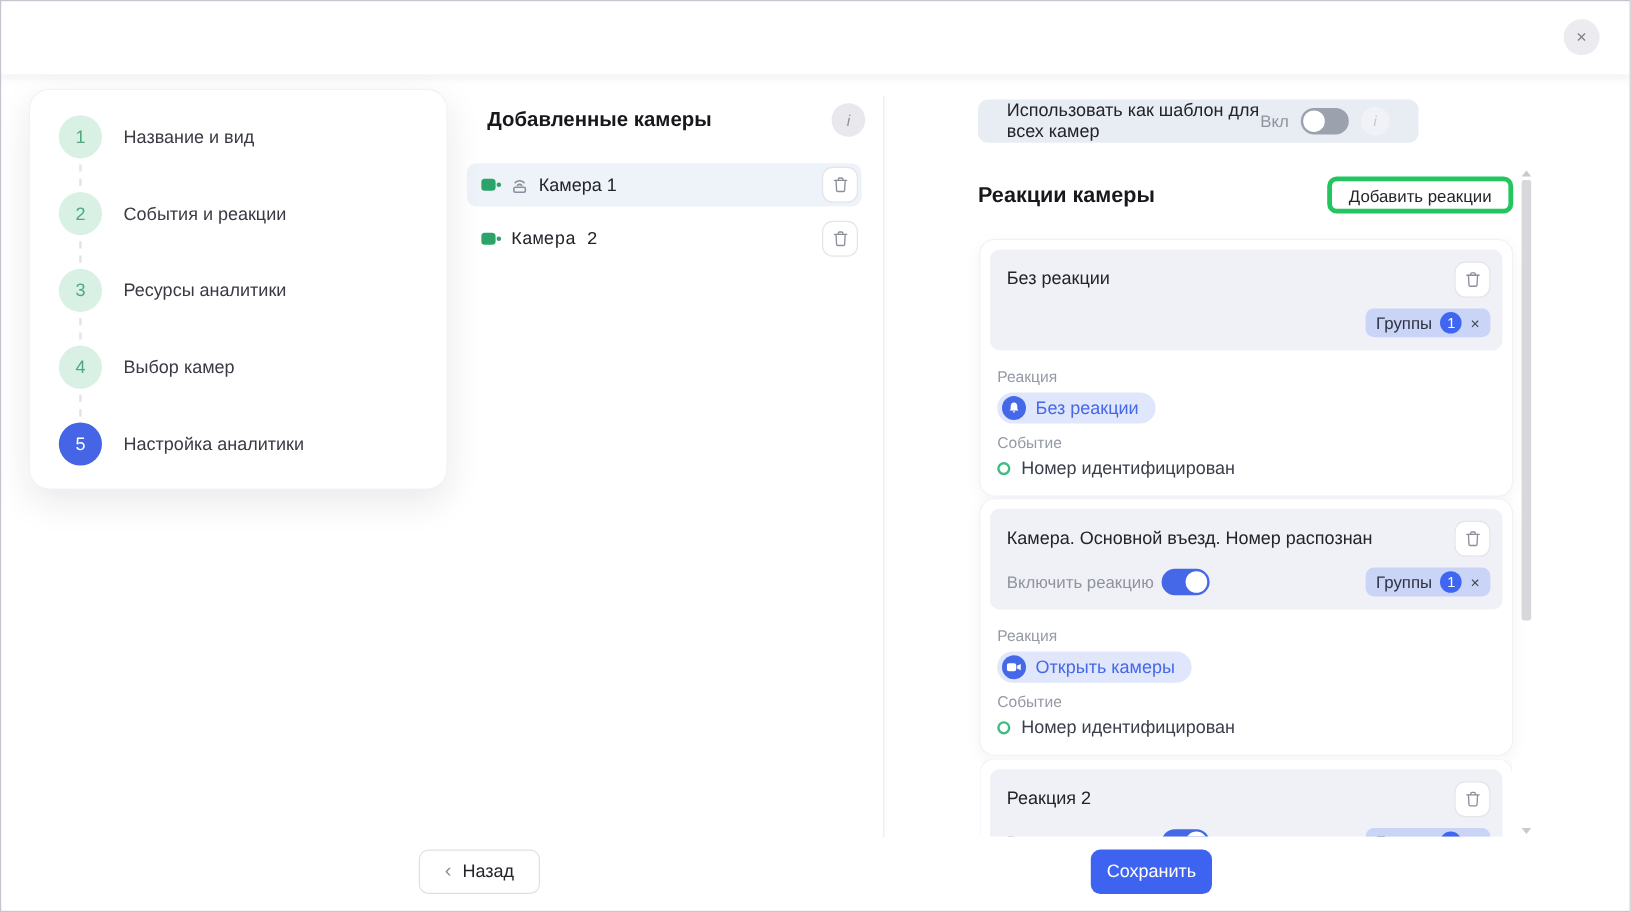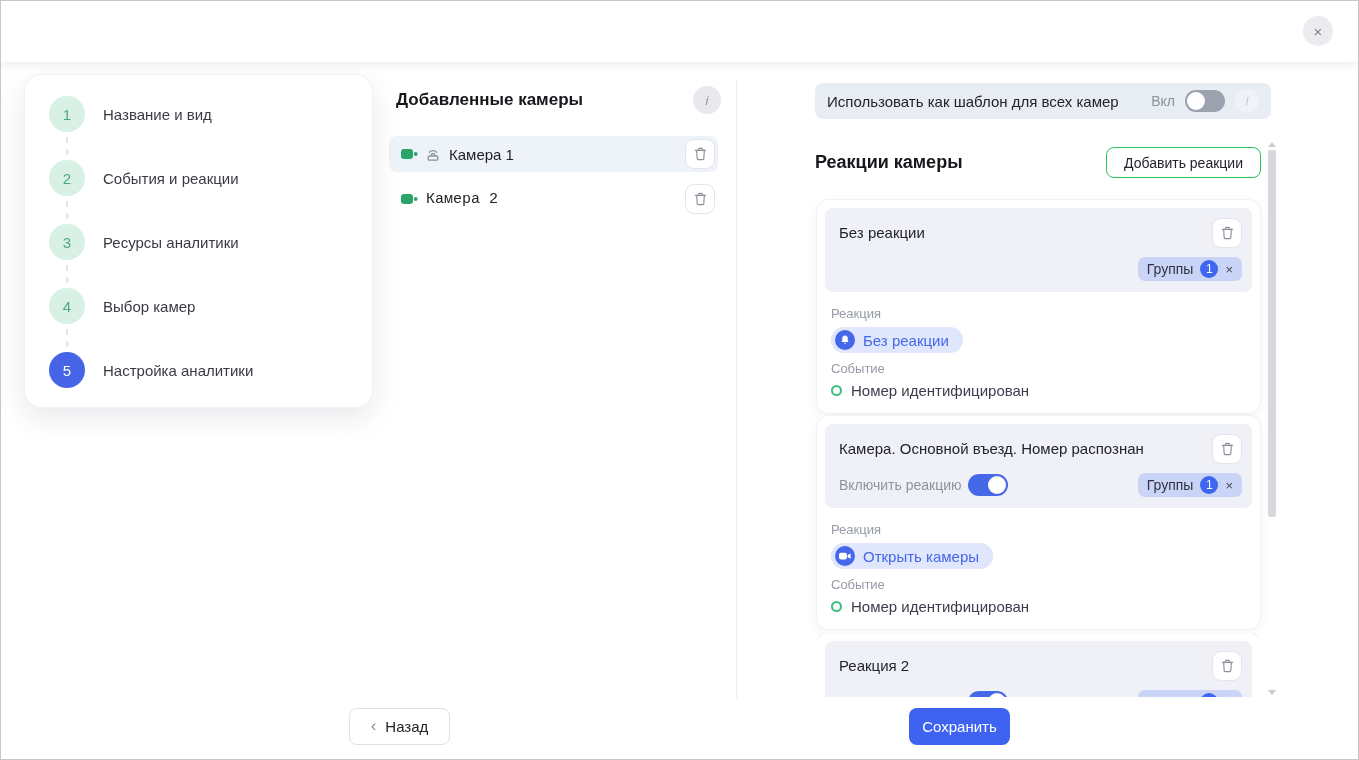--- a/index.html
+++ b/index.html
@@ -29,52 +29,52 @@
   .step { position:relative; display:flex; align-items:center; height:36px; margin-bottom:28px; cursor:pointer; }
   .step:last-child { margin-bottom:0; }
   .step:not(:last-child)::after { content:""; position:absolute; left:17px; top:41px; height:18px;
                                   border-left:2px dashed #e3e3e9; }
   .step-circle { width:36px; height:36px; border-radius:50%; background:#d9f1e4; color:#50a97e;
                  display:flex; align-items:center; justify-content:center; font-size:15px; flex:none; }
   .step.active .step-circle { background:#4565e6; color:#fff; }
   .step-label { margin-left:18px; font-size:15px; color:#3a3a44; }
 
   
-  .cameras-title { position:absolute; left:396px; top:90px; font-size:17px; font-weight:bold; color:#17171c; }
+  .cameras-title { position:absolute; left:406px; top:90px; font-size:17px; font-weight:bold; color:#17171c; }
   .cameras-info-btn { position:absolute; left:693px; top:86px; width:28px; height:28px; border-radius:50%;
                       background:#e8e8ed; color:#8d929c; font-size:13px; font-style:italic;
                       display:flex; align-items:center; justify-content:center; cursor:pointer; }
   .camera-row { position:absolute; left:389px; width:329px; height:36px; border-radius:8px;
                 display:flex; align-items:center; padding:0 3px 0 12px; cursor:pointer; }
   .camera-row.selected { background:#eef2f9; }
   .camera-row .icon-gap { margin-left:7px; display:flex; align-items:center; }
   .camera-name { font-size:15px; color:#23232b; margin-left:8px; }
   .mini-btn { margin-left:auto; width:30px; height:30px; border:1px solid #e4e4ea; border-radius:9px;
               background:#fff; display:flex; align-items:center; justify-content:center; cursor:pointer; flex:none; }
   .v-divider { position:absolute; left:736px; top:80px; height:618px; width:1px; background:#ededf1; }
 
   
-  .template-bar { position:absolute; left:815px; top:83px; width:456px; height:36px; background:#e8ecf3;
-                  border-radius:8px; display:flex; align-items:center; padding:0 12px; }
+  .template-bar { position:absolute; left:815px; top:83px; width:367px; height:36px; background:#e8ecf3;
+                  border-radius:8px; display:flex; align-items:center; padding:0 24px; }
   .template-label { font-size:15px; color:#23232b; }
   .template-right { margin-left:auto; display:flex; align-items:center; gap:10px; }
   .toggle-caption { font-size:14px; color:#8e939e; }
   .toggle { width:40px; height:22px; border-radius:11px; position:relative; cursor:pointer; flex:none; }
   .toggle.off { background:#9ba2ae; }
   .toggle.on  { background:#4568e8; }
   .toggle-knob { position:absolute; top:2px; width:18px; height:18px; border-radius:50%; background:#fff; }
   .toggle.off .toggle-knob { left:2px; }
   .toggle.on  .toggle-knob { right:2px; }
   .template-info-btn { width:24px; height:24px; border-radius:50%; background:#f0f2f7; color:#c3c7d0;
                        font-size:12px; font-style:italic; display:flex; align-items:center; justify-content:center; cursor:pointer; }
 
   
   .reactions-title { position:absolute; left:815px; top:152px; font-size:18px; font-weight:bold; color:#17171c; }
   .add-reactions-btn { position:absolute; left:1106px; top:147px; width:155px; height:31px; background:#fff;
-                       border:1px solid #22c55e; border-radius:8px; font-size:14px; color:#23232b;
+                       border:4px solid #22c55e; border-radius:8px; font-size:14px; color:#23232b;
                        display:flex; align-items:center; justify-content:center; cursor:pointer; }
 
   
   .rcard { position:absolute; left:817px; width:443px; background:#fff; border-radius:12px;
            box-shadow:0 0 0 1px #f2f2f6, 0 4px 14px rgba(25,30,60,0.05); padding:8px; }
   .rcard-header { background:#f0f1f7; border-radius:8px; padding:10px 10px 10px 14px; }
   .rcard-title-row { display:flex; align-items:flex-start; }
   .rcard-title { font-size:15px; color:#23232b; padding-top:6px; }
   .rcard-sub-row { display:flex; align-items:center; margin-top:8px; min-height:26px; }
   .enable-label { font-size:14px; color:#8e939e; margin-right:6px;text-align:right; }

